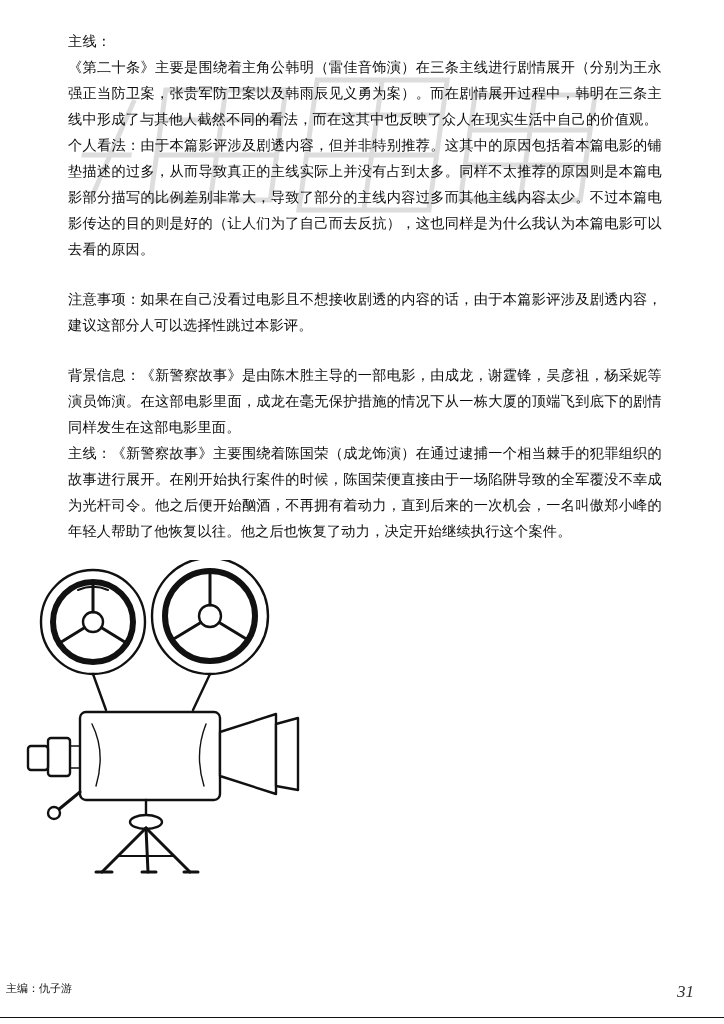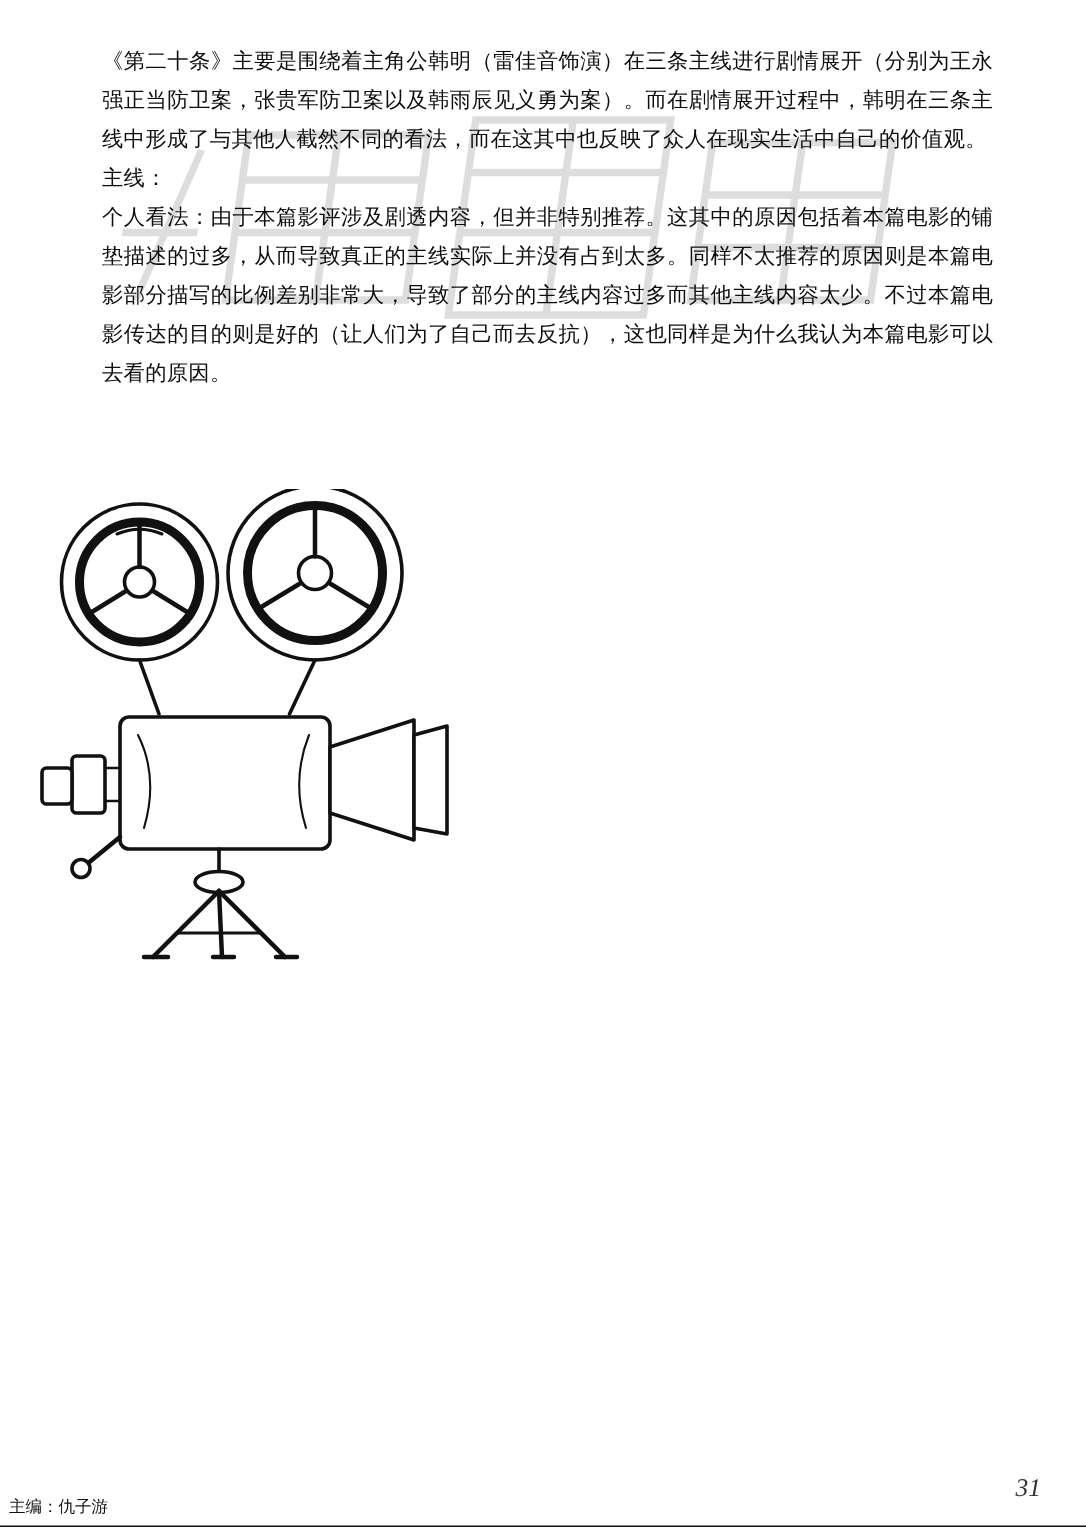--- a/index.html
+++ b/index.html
@@ -72,21 +72,21 @@
   .footer {
     position: absolute;
     left: 0;
     bottom: 0;
     width: 724px;
     z-index: 3;
   }
   .footer-label {
     position: absolute;
     left: 6px;
-    bottom: 12px;
+    bottom: 28px;
     font-size: 11px;
     color: #111;
     font-family: Liberation Sans, sans-serif;
   }
   .page-number {
     position: absolute;
     right: 30px;
     bottom: 22px;
     font-size: 17px;
     font-style: italic;
@@ -117,31 +117,36 @@
         <rect x="430" y="35" width="120" height="105"></rect>
         <path d="M430 70 H550 M430 105 H550 M490 35 V140"></path>
         <path d="M90 40 L60 140 M95 95 L45 95"></path>
       </g>
     </svg>
   </div>
 
   <div class="content">
 
     <div class="block">
+      <p class="para">主线：</p>
       <p class="para">《第二十条》主要是围绕着主角公韩明（雷佳音饰演）在三条主线进行剧情展开（分别为王永强正当防卫案，张贵军防卫案以及韩雨辰见义勇为案）。而在剧情展开过程中，韩明在三条主线中形成了与其他人截然不同的看法，而在这其中也反映了众人在现实生活中自己的价值观。</p>
-      <p class="para">主线：</p>
       <p class="para">个人看法：由于本篇影评涉及剧透内容，但并非特别推荐。这其中的原因包括着本篇电影的铺垫描述的过多，从而导致真正的主线实际上并没有占到太多。同样不太推荐的原因则是本篇电影部分描写的比例差别非常大，导致了部分的主线内容过多而其他主线内容太少。不过本篇电影传达的目的则是好的（让人们为了自己而去反抗），这也同样是为什么我认为本篇电影可以去看的原因。</p>
     </div>
 
     <div class="gap-lg"></div>
 
+    <div class="block">
+      <p class="para">注意事项：如果在自己没看过电影且不想接收剧透的内容的话，由于本篇影评涉及剧透内容，建议这部分人可以选择性跳过本影评。</p>
+    </div>
 
     <div class="gap-lg"></div>
 
     <div class="block">
+      <p class="para">背景信息：《新警察故事》是由陈木胜主导的一部电影，由成龙，谢霆锋，吴彦祖，杨采妮等演员饰演。在这部电影里面，成龙在毫无保护措施的情况下从一栋大厦的顶端飞到底下的剧情同样发生在这部电影里面。</p>
+      <p class="para">主线：《新警察故事》主要围绕着陈国荣（成龙饰演）在通过逮捕一个相当棘手的犯罪组织的故事进行展开。在刚开始执行案件的时候，陈国荣便直接由于一场陷阱导致的全军覆没不幸成为光杆司令。他之后便开始酗酒，不再拥有着动力，直到后来的一次机会，一名叫傲郑小峰的年轻人帮助了他恢复以往。他之后也恢复了动力，决定开始继续执行这个案件。</p>
     </div>
 
   </div>
 
   <div class="illustration">
     <svg width="360" height="320" viewBox="0 0 360 320" xmlns="http://www.w3.org/2000/svg">
       <g fill="#ffffff" stroke="#111" stroke-width="2.4" stroke-linejoin="round" stroke-linecap="round">
 
         <circle cx="75" cy="62" r="52"></circle>
         <circle cx="75" cy="62" r="40" stroke-width="6"></circle>

